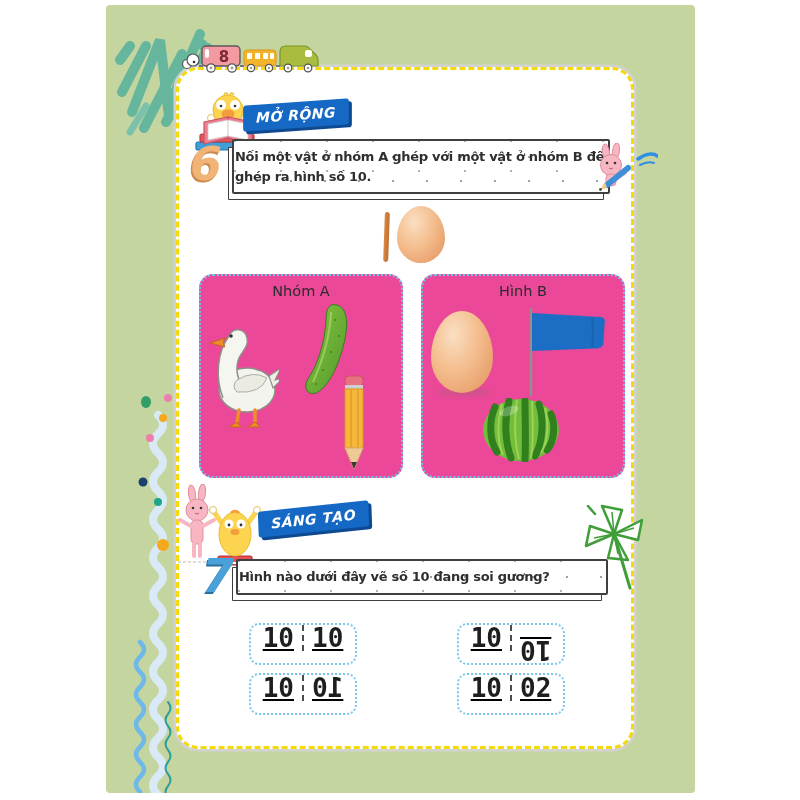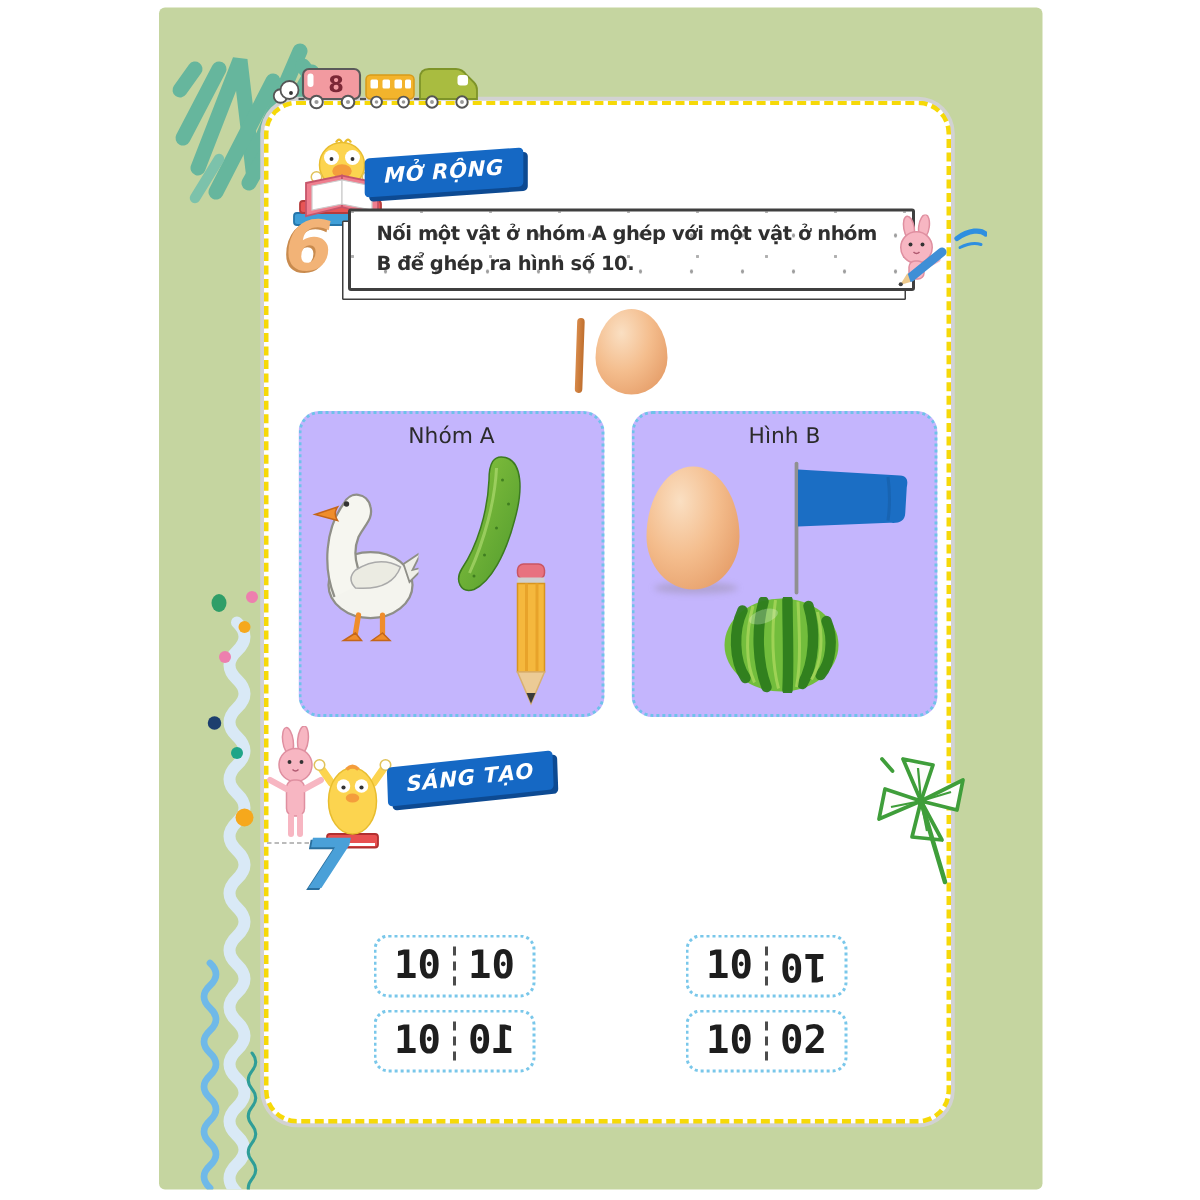--- a/index.html
+++ b/index.html
@@ -19,49 +19,49 @@
   .banner-1{left:243px;top:102px;transform:rotate(-4deg) skewX(-4deg);}
   .banner-2{left:258px;top:506px;transform:rotate(-6deg) skewX(-4deg);}
 
   
   .big-num{position:absolute;font-size:46px;font-weight:bold;font-style:italic;line-height:1;}
   .num6{left:190px;top:141px;color:#f2b377;text-shadow:-1.5px 1.5px 0 #c98b4e;}
   .num7{left:202px;top:553px;color:#4aa0d8;text-shadow:-1.5px 1.5px 0 #2a6f9e;}
 
   
   .prompt{position:absolute;background-color:#fff;border:2px solid #3f3f3f;border-radius:2px;
-          padding:6px 17px;font-size:13px;font-weight:bold;color:#2f2f2f;line-height:1.5;
+          padding:6px 1px;font-size:13px;font-weight:bold;color:#2f2f2f;line-height:1.5;
           letter-spacing:-.3px;
           box-shadow:-5px 7px 0 -2px #ffffff,-5px 7px 0 -1px #3f3f3f;
           background-image:radial-gradient(circle,#9f9f9f 1px,transparent 1.4px),
                            radial-gradient(circle,#b0b0b0 .9px,transparent 1.3px);
           background-size:34px 24px,46px 30px;background-position:6px 4px,24px 15px;}
   .prompt-6{left:232px;top:139px;width:378px;box-sizing:border-box;}
   .prompt-7{left:236px;top:559px;width:372px;box-sizing:border-box;}
 
   
   .stick{position:absolute;left:384px;top:212px;width:5px;height:50px;border-radius:3px;
          background:linear-gradient(90deg,#d88a4a,#bf6f2e);transform:rotate(2deg);}
   .egg{position:absolute;border-radius:50% 50% 50% 50% / 57% 57% 43% 43%;
        background:radial-gradient(ellipse at 36% 28%,#fadfc2 0%,#f4bd8d 45%,#e0915a 100%);}
   .egg-small{left:397px;top:206px;width:48px;height:57px;}
   .egg-big{left:431px;top:311px;width:62px;height:82px;}
   .egg-shadow{position:absolute;background:rgba(120,110,100,.25);border-radius:50%;filter:blur(2px);}
 
   
-  .group-box{position:absolute;width:200px;height:200px;background:#c4b5fd;
+  .group-box{position:absolute;width:200px;height:200px;background:#ec4899;
              border:2px dotted #6fc2ea;border-radius:14px;}
   .box-a{left:199px;top:274px;}
   .box-b{left:421px;top:274px;}
   .group-title{text-align:center;margin-top:7px;font-size:14.5px;color:#2b2b2b;}
 
   
   .option{position:absolute;width:108px;height:42px;background:#fff;border:2px dotted #79c7ea;
-          border-radius:10px;display:flex;align-items:center;justify-content:center;
-          box-sizing:border-box;}
+          border-radius:10px;display:flex;justify-content:center;
+          box-sizing:border-box;text-decoration:underline;}
   .opt1{left:249px;top:623px;}
   .opt2{left:457px;top:623px;}
   .opt3{left:249px;top:673px;}
   .opt4{left:457px;top:673px;}
   .num{font-family:"DejaVu Sans Mono",monospace;font-weight:bold;font-size:26px;color:#1e1e1e;
        display:inline-block;line-height:1;}
   .sep{height:26px;border-left:2px dashed #4c4c4c;margin:0 8px;}
   .v-rotated-180{transform:rotate(180deg);}
   .v-mirrored{transform:scaleX(-1);}
 </style>
@@ -297,20 +297,21 @@
         <path d="M32,38 L52,32"></path>
         <path d="M32,38 L36,58"></path>
         <path d="M32,38 L12,42"></path>
     </g>
     <circle cx="32" cy="38" r="3" fill="#3f9e3a"></circle>
     <line x1="32" y1="38" x2="48" y2="92" stroke="#3f9e3a" stroke-width="3" stroke-linecap="round"></line>
     <line x1="6" y1="10" x2="13" y2="18" stroke="#3f9e3a" stroke-width="2.5" stroke-linecap="round"></line>
   </svg>
 
   <div class="big-num num7">7</div>
+  <div class="prompt prompt-7">Hình nào dưới đây vẽ số 10 đang soi gương?</div>
 
   <div class="option opt1">
     <span class="num">10</span>
     <span class="sep"></span>
     <span class="num v-normal">10</span>
   </div>
   <div class="option opt2">
     <span class="num">10</span>
     <span class="sep"></span>
     <span class="num v-rotated-180">10</span>

